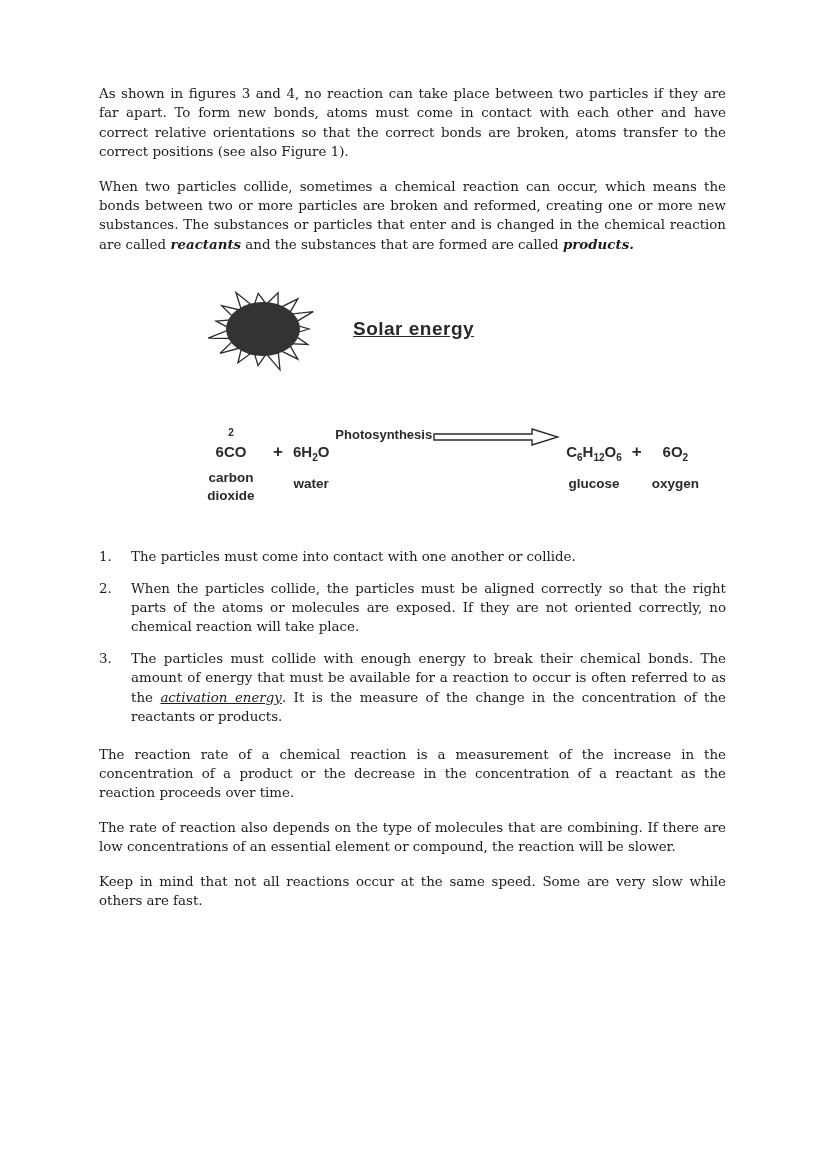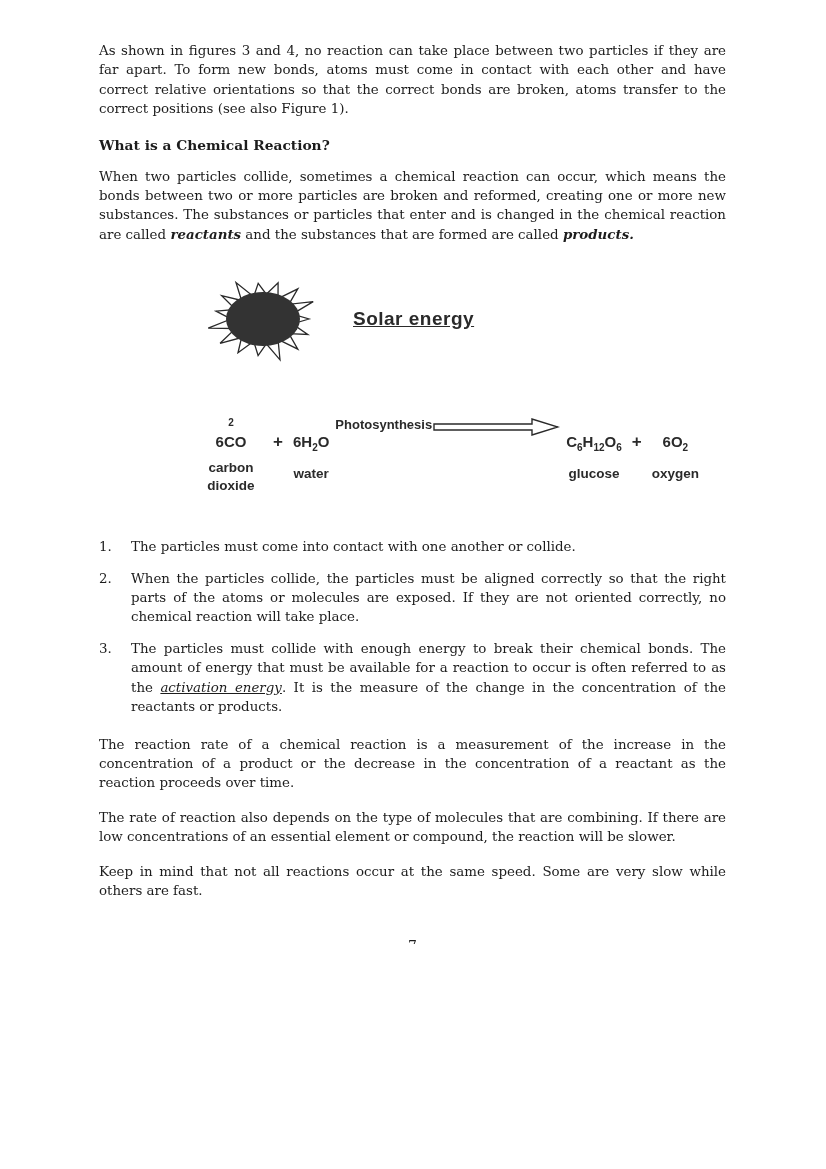--- a/index.html
+++ b/index.html
@@ -1,21 +1,21 @@
 <!DOCTYPE html>
 <html><head>
 <meta charset="utf-8">
 <style>
   html, body { margin: 0; padding: 0; background: #ffffff; }
   .page {
     width: 826px;
     height: 944px;
     box-sizing: border-box;
     background: #ffffff;
-    padding: 41px 100px 0 99px;
+    padding: 84px 100px 0 99px;
     font-family: "DejaVu Serif", serif;
     color: #1c1c1c;
     position: relative;
     overflow: hidden;
   }
   .para {
     font-size: 13.4px;
     line-height: 19.4px;
     text-align: justify;
     margin: 0 0 15px 0;
@@ -109,21 +109,20 @@
     letter-spacing: 0.3px;
   }
 </style>
 </head>
 <body>
 
 <div class="page">
 
   <p class="para">As shown in figures 3 and 4, no reaction can take place between two particles if they are far apart. To form new bonds, atoms must come in contact with each other and have correct relative orientations so that the correct bonds are broken, atoms transfer to the correct positions (see also Figure 1).</p>
 
-  <h3 class="heading">What is a Chemical Reaction?</h3>
 
   <p class="para"><span>When two particles collide, sometimes a chemical reaction can occur, which means the bonds between two or more particles are broken and reformed, creating one or more new substances. The substances or particles that enter and is changed in the chemical reaction are called </span><span class="bi">reactants</span><span> and the substances that are formed are called </span><span class="bi">products.</span></p>
 
 
   <div class="figure">
     <div class="sun-row">
       <svg class="sun-svg" width="148" height="106" viewBox="0 0 148 106">
         <polygon points="120.0,53.0 103.3,57.9 118.8,68.5 99.9,67.7 108.8,83.1 89.0,73.3 91.0,93.8 77.3,77.8 69.1,89.5 64.7,75.3 49.0,86.8 52.6,71.5 31.1,77.3 46.6,62.5 19.2,62.1 42.0,53.0 27.0,45.2 46.6,43.5 32.7,29.6 52.6,34.5 47.0,16.5 64.7,30.7 69.2,17.3 77.3,28.2 89.1,16.7 89.0,32.7 108.8,22.9 99.9,38.3 124.2,35.6 103.3,48.1" fill="#ffffff" stroke="#2a2a2a" stroke-width="1.3" stroke-linejoin="miter"></polygon>
         <ellipse cx="74" cy="53" rx="37" ry="27" fill="#333333"></ellipse>
       </svg>

